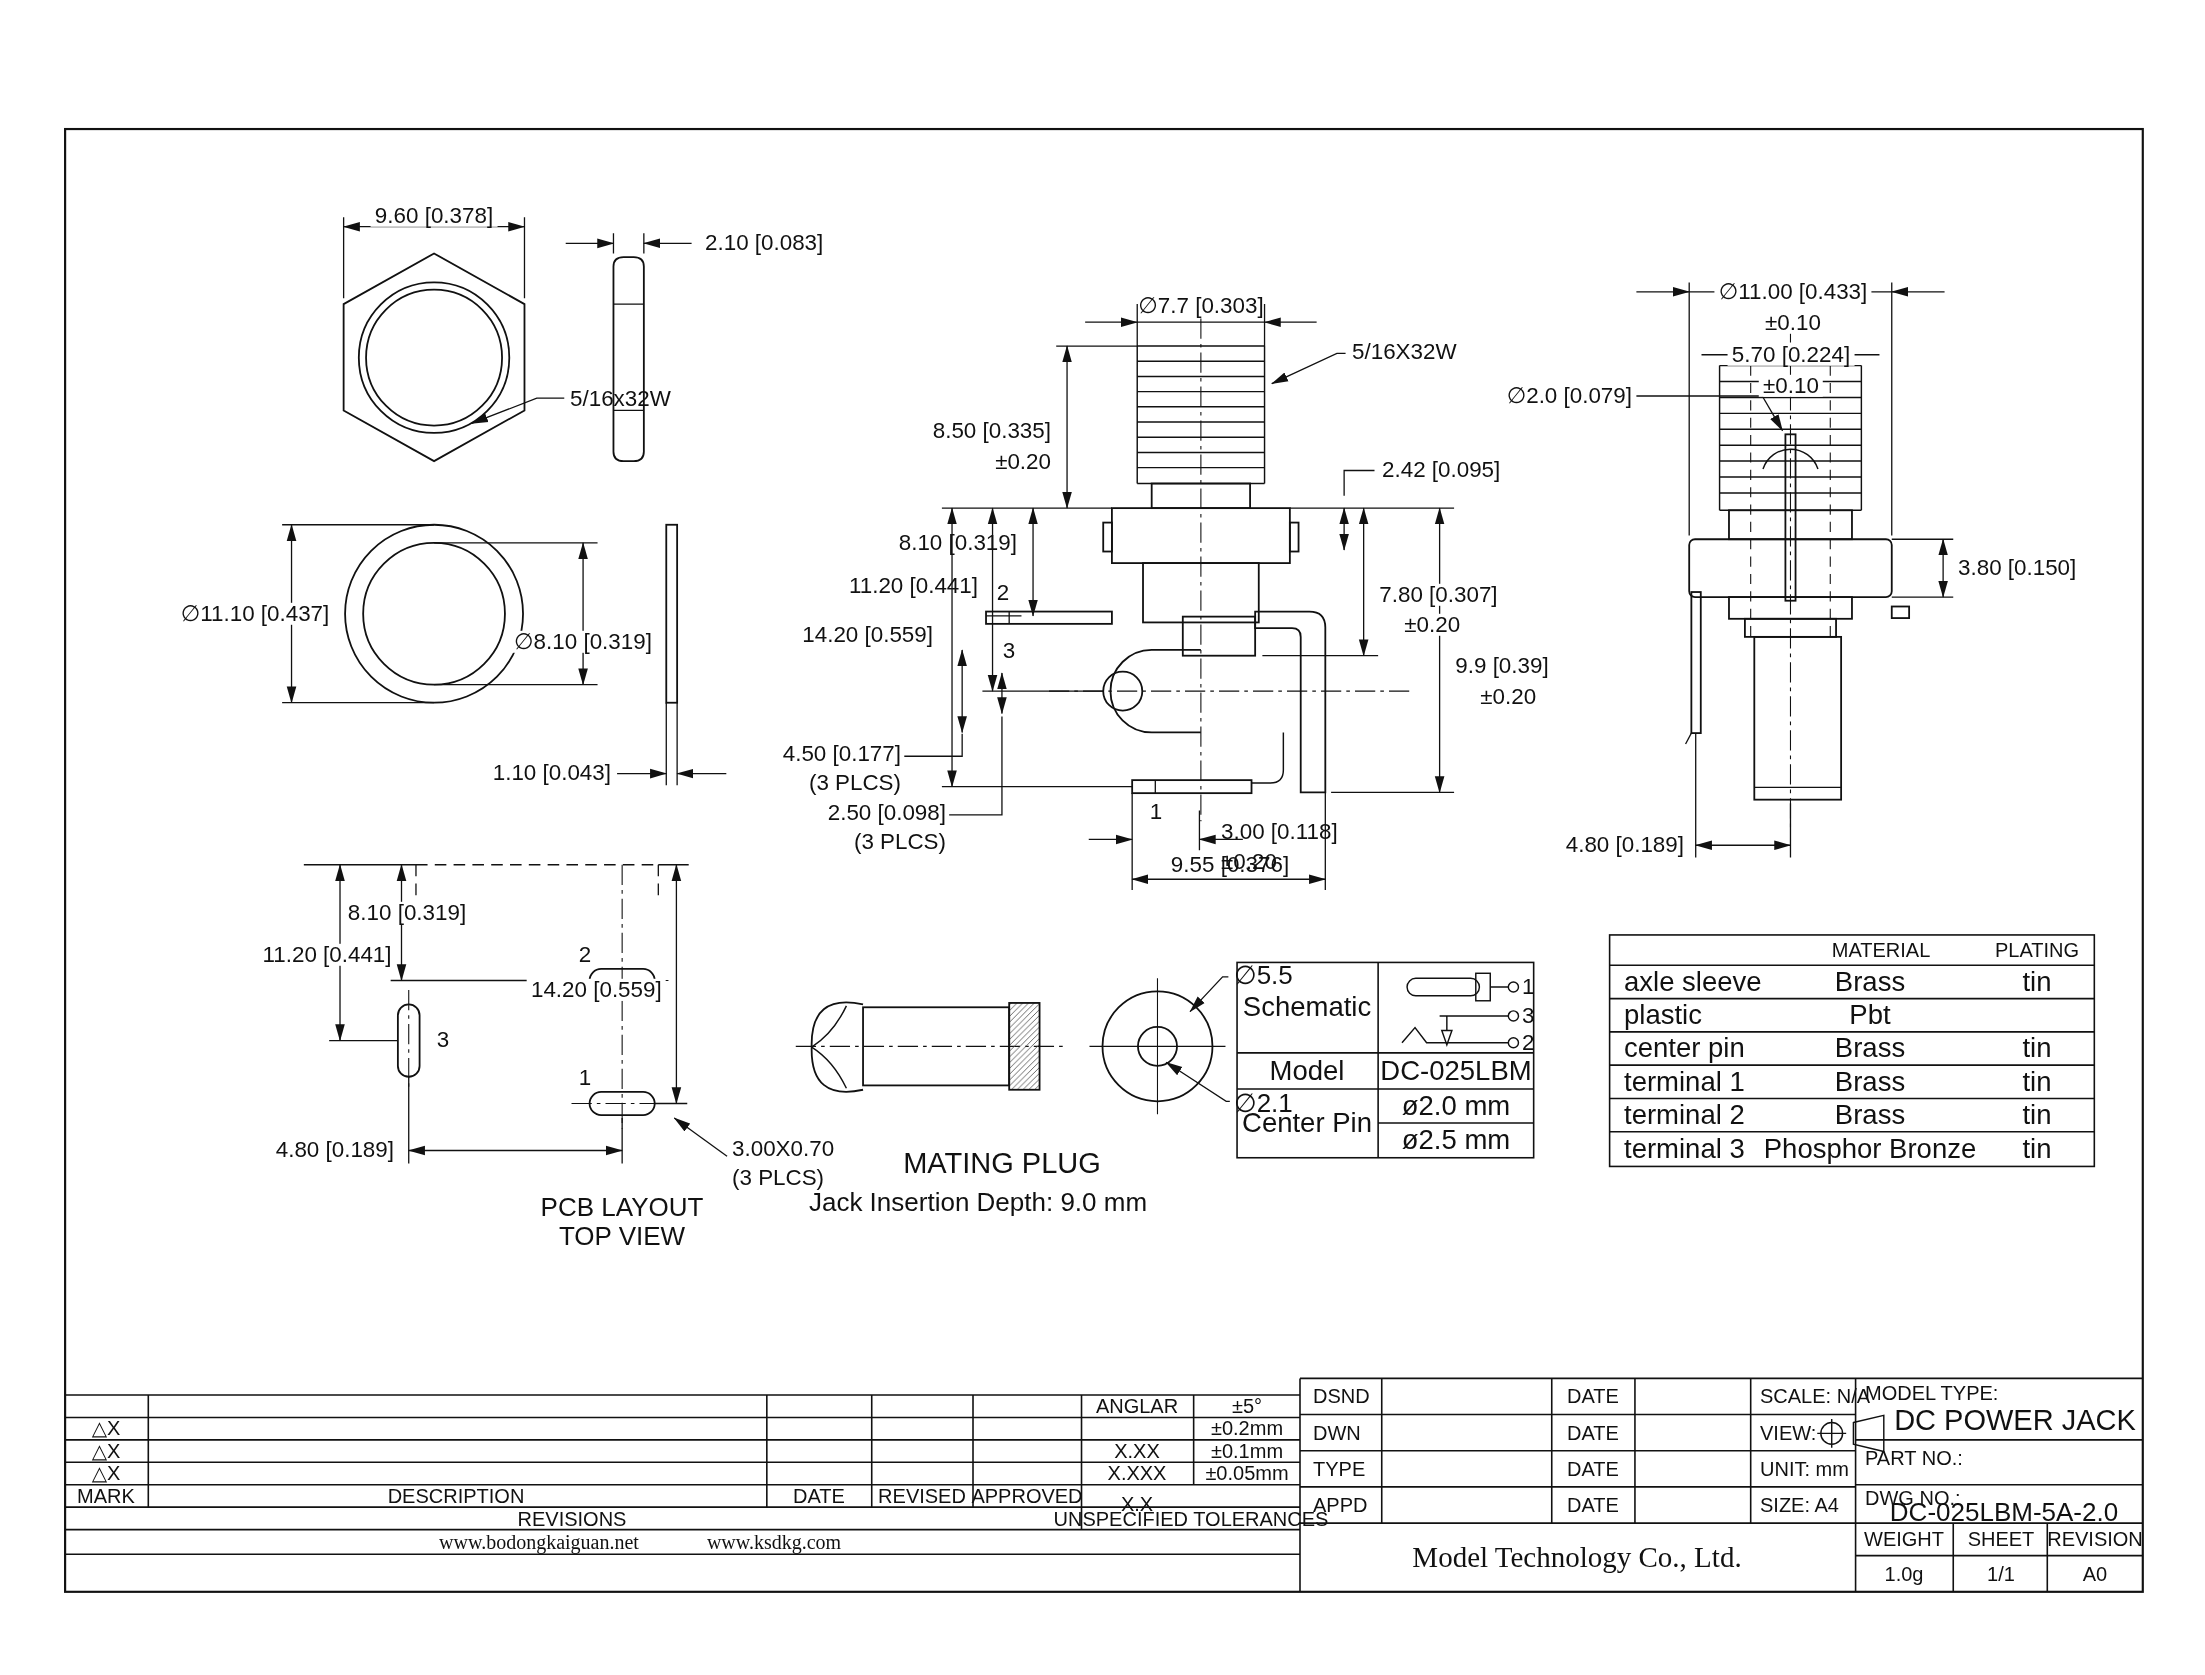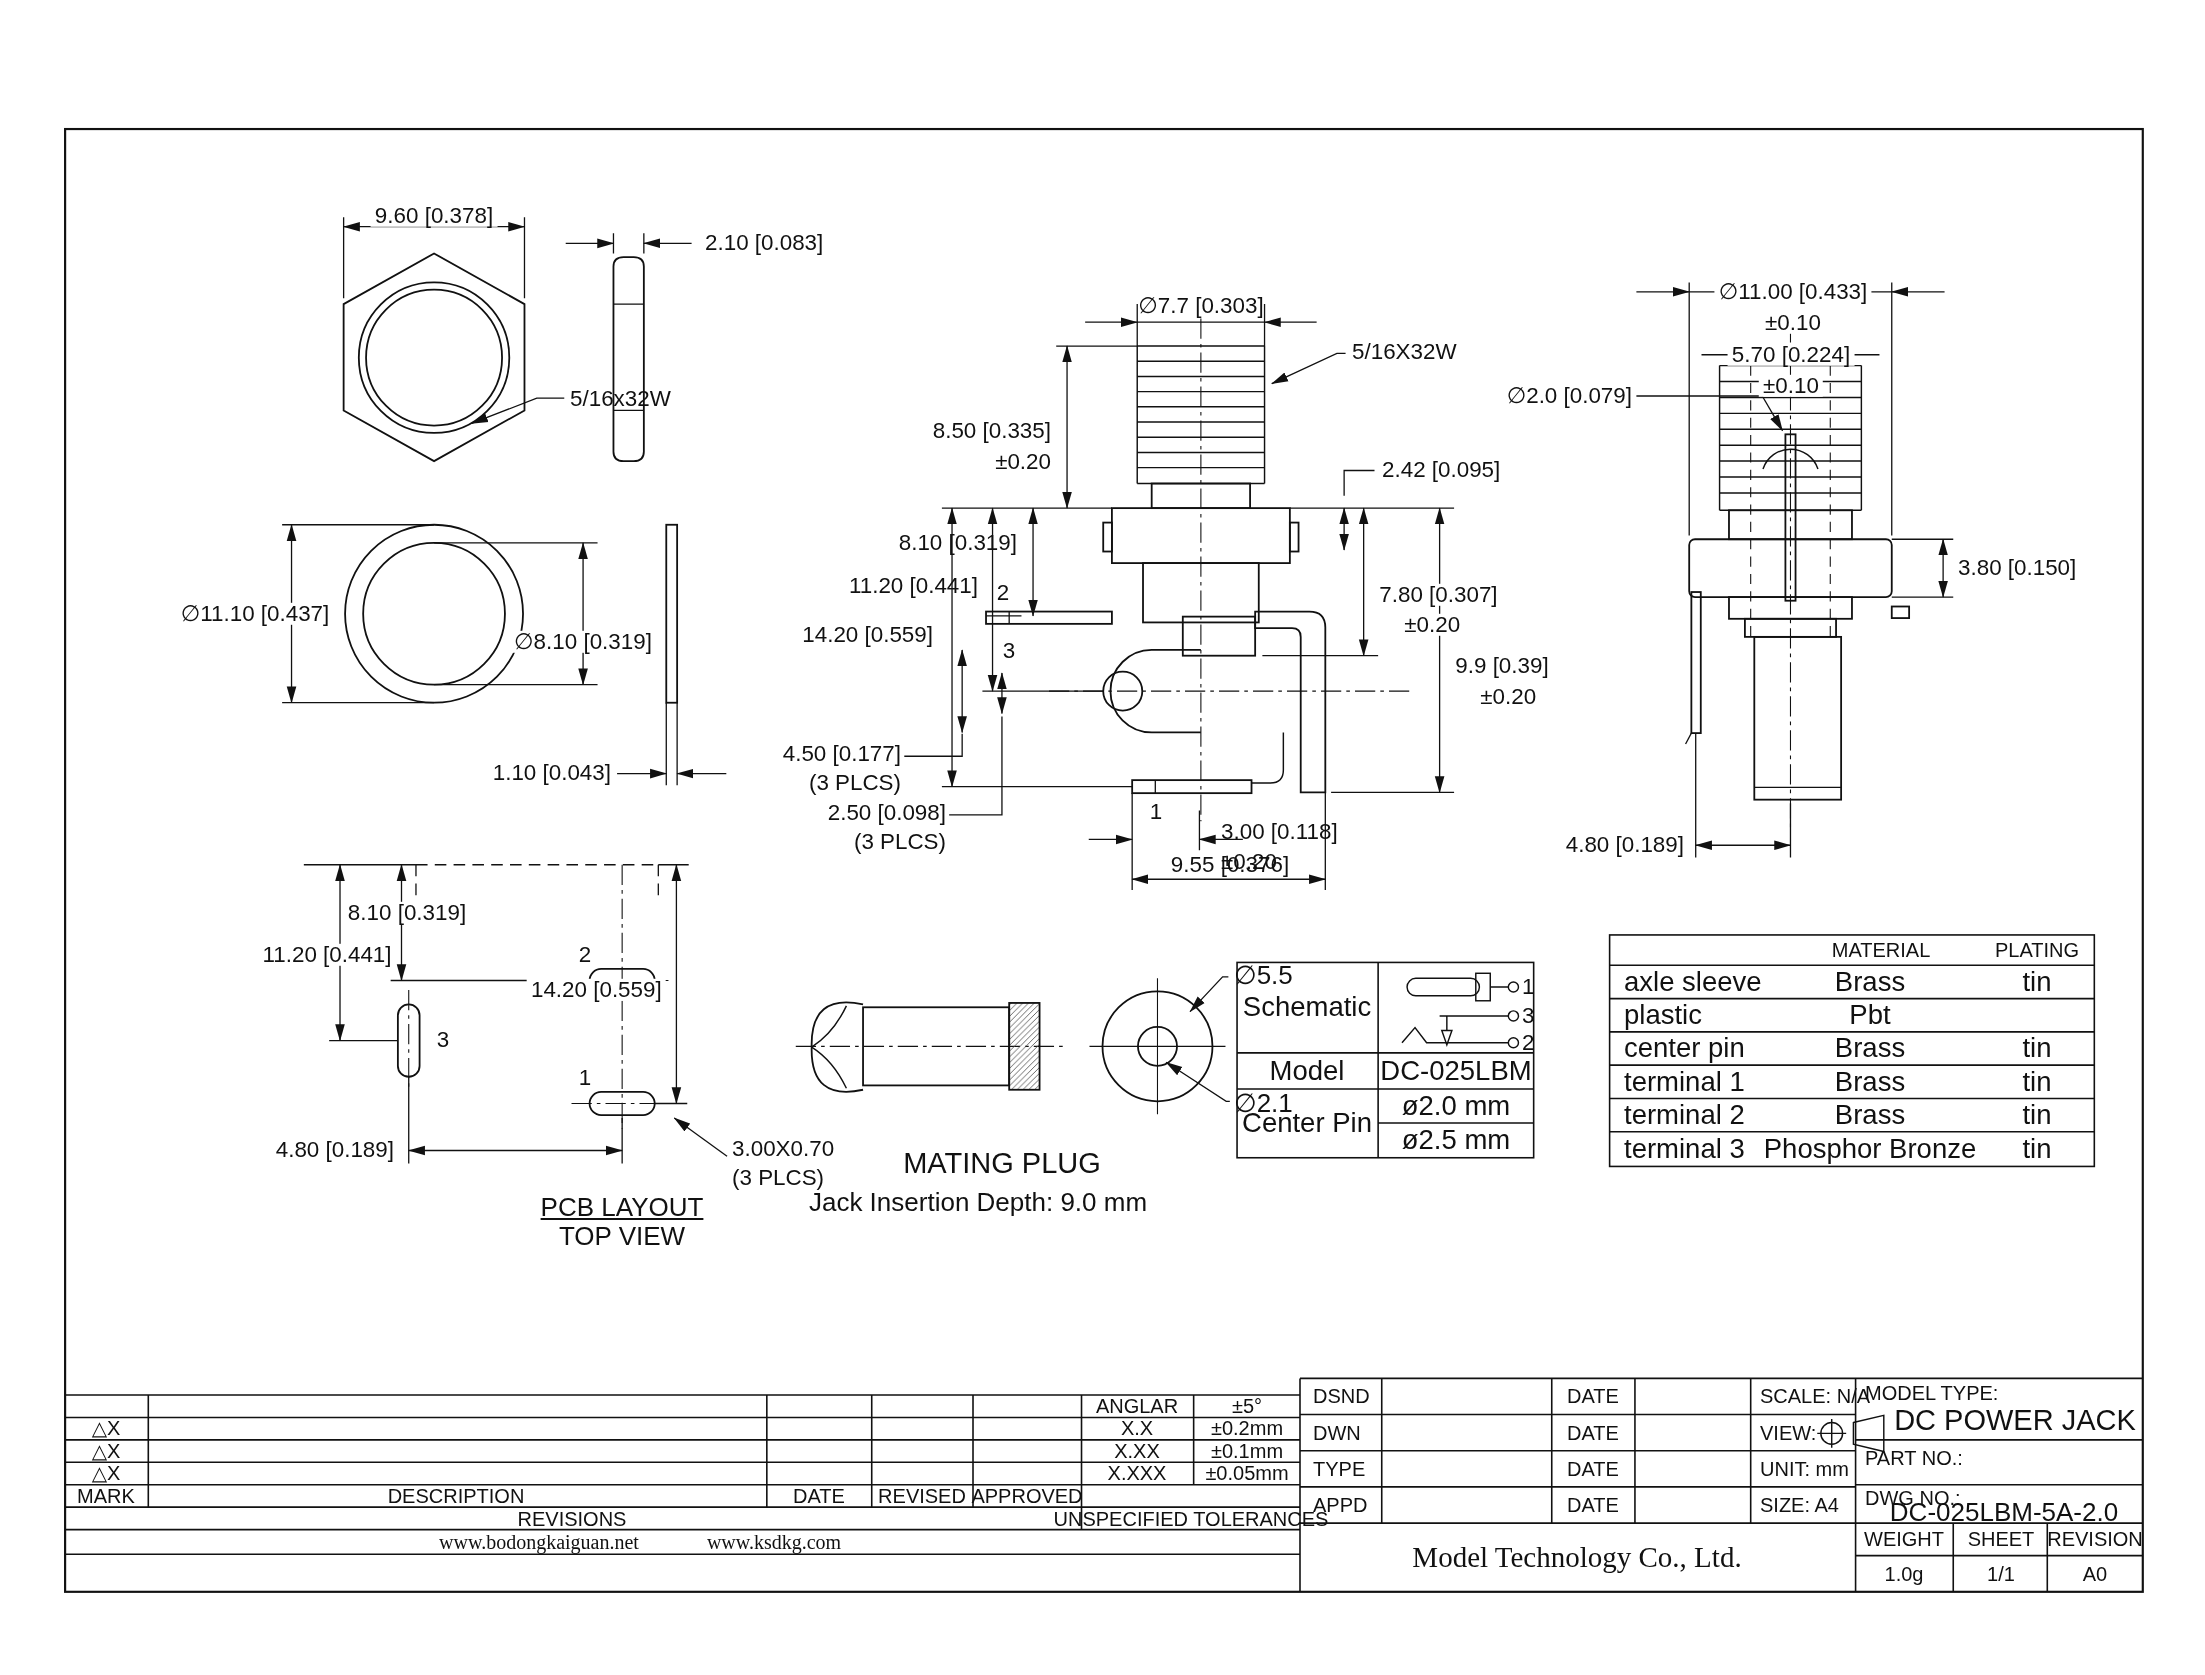--- a/index.html
+++ b/index.html
@@ -4,21 +4,21 @@
 <style>
   html,body{margin:0;padding:0;background:#e8e8e8;}
   #sheet{position:relative;width:2205px;height:1676px;background:#ffffff;overflow:hidden;
          font-family:"Liberation Sans",sans-serif;color:#111;}
   #art{position:absolute;left:0;top:0;}
   .t{position:absolute;white-space:nowrap;font-size:22.4px;line-height:1;z-index:2;}
   .c{transform:translate(-50%,-50%);}
   .r{transform:translate(-100%,-50%);}
   .l{transform:translate(0,-50%);}
   .bg{background:#fff;padding:0 4.3px;}
-  .u{text-decoration:underline;}
+  .u{}
   .big{font-size:29px;}
   .med{font-size:26px;}
   .sm{font-size:20px;}
   .serif{font-family:"Liberation Serif",serif;}
   .mat{font-size:27.5px;}
 </style>
 </head>
 <body>
 
 <div id="sheet">
@@ -331,21 +331,21 @@
 <span class="t c sm" style="left:456px;top:1496px">DESCRIPTION</span>
 <span class="t c sm" style="left:819px;top:1496px">DATE</span>
 <span class="t c sm" style="left:922px;top:1496px">REVISED</span>
 <span class="t c sm" style="left:1027px;top:1496px">APPROVED</span>
 <span class="t c sm" style="left:572px;top:1519px">REVISIONS</span>
 <span class="t c sm serif" style="left:539px;top:1542px">www.bodongkaiguan.net</span>
 <span class="t c sm serif" style="left:774px;top:1542px">www.ksdkg.com</span>
 
 <span class="t c sm" style="left:1137px;top:1406px">ANGLAR</span>
 <span class="t c sm" style="left:1247px;top:1406px">±5°</span>
-<span class="t c sm" style="left:1137px;top:1428px">X.X</span>
+<span class="t c sm" style="left:1137px;top:1504px">X.X</span>
 <span class="t c sm" style="left:1247px;top:1428px">±0.2mm</span>
 <span class="t c sm" style="left:1137px;top:1451px">X.XX</span>
 <span class="t c sm" style="left:1247px;top:1451px">±0.1mm</span>
 <span class="t c sm" style="left:1137px;top:1473px">X.XXX</span>
 <span class="t c sm" style="left:1247px;top:1473px">±0.05mm</span>
 <span class="t c sm" style="left:1191px;top:1519px">UNSPECIFIED TOLERANCES</span>
 
 <span class="t l sm" style="left:1313px;top:1396px">DSND</span>
 <span class="t l sm" style="left:1313px;top:1433px">DWN</span>
 <span class="t l sm" style="left:1313px;top:1469px">TYPE</span>

